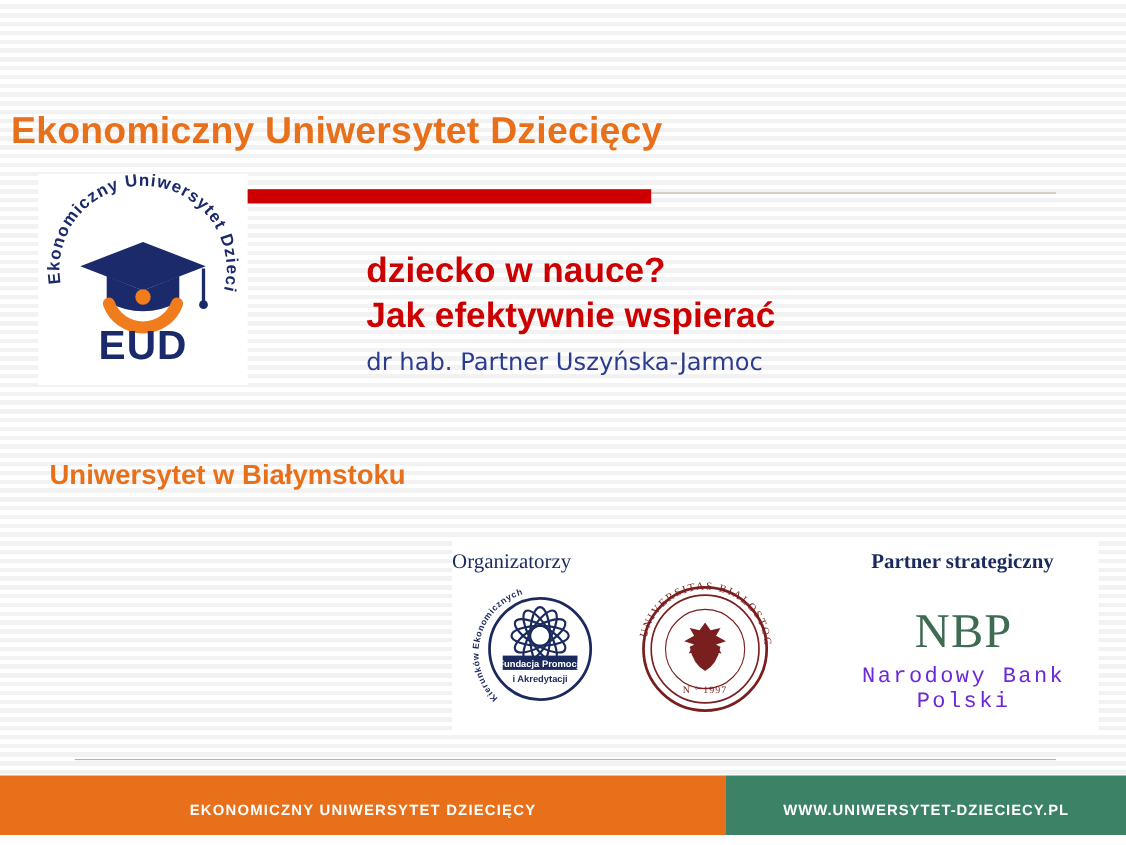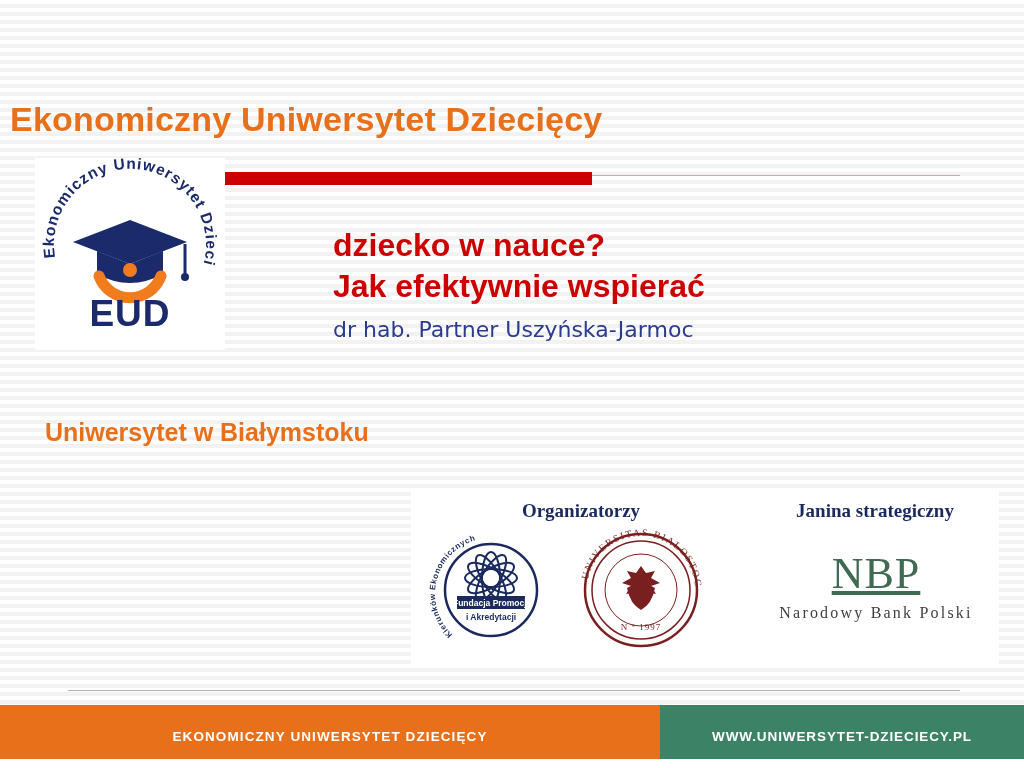--- a/index.html
+++ b/index.html
@@ -117,25 +117,25 @@
     width: 588px;
     height: 177px;
     background: #ffffff;
   }
   .sponsors-head {
     display: flex;
     padding-top: 10px;
   }
   .sponsors-head .org {
     width: 340px;
-    text-align: center;
+    text-align: left;
     font-family: "Liberation Serif", serif;
     font-size: 19px;
     color: #1b2a5e;
-    font-weight: bold;
+    font-weight: normal;
   }
   .sponsors-head .part {
     width: 248px;
     text-align: center;
     font-family: "Liberation Serif", serif;
     font-size: 19px;
     color: #1b2a5e;
     font-weight: bold;
   }
   .sponsors-logos {
@@ -158,26 +158,25 @@
     top: 30px;
     width: 240px;
     text-align: center;
   }
   .nbp-big {
     font-family: "Liberation Serif", serif;
     font-size: 44px;
     color: #3f6b52;
     letter-spacing: 1px;
     line-height: 1;
-    text-decoration: underline;
   }
   .nbp-sub {
-    font-family: Liberation Serif, serif;
-    font-size: 16px;
-    color: #404040;
+    font-family: Liberation Mono, monospace;
+    font-size: 20px;
+    color: #6d28d9;
     letter-spacing: 2.2px;
     margin-top: 8px;
   }
 
   
   .bottom-rule {
     position: absolute;
     left: 68px;
     top: 690px;
     width: 892px;
@@ -259,21 +258,21 @@
     <div class="headline-author">dr hab. Partner Uszyńska-Jarmoc</div>
   </div>
 
   <div class="place-block">
     <div class="place-name">Uniwersytet w Białymstoku</div>
   </div>
 
   <div class="sponsors">
     <div class="sponsors-head">
       <div class="org">Organizatorzy</div>
-      <div class="part">Janina strategiczny</div>
+      <div class="part">Partner strategiczny</div>
     </div>
     <div class="sponsors-logos">
 
       <div class="logo-fpake">
         <svg width="140" height="130" viewBox="0 0 140 130">
           <defs>
             <path id="fpring" d="M 70 122 A 56 56 0 1 1 70.1 122" fill="none"></path>
           </defs>
           <circle cx="70" cy="62" r="46" fill="none" stroke="#1b2a5e" stroke-width="2.5"></circle>
           <g stroke="#1b2a5e" stroke-width="2" fill="none">

